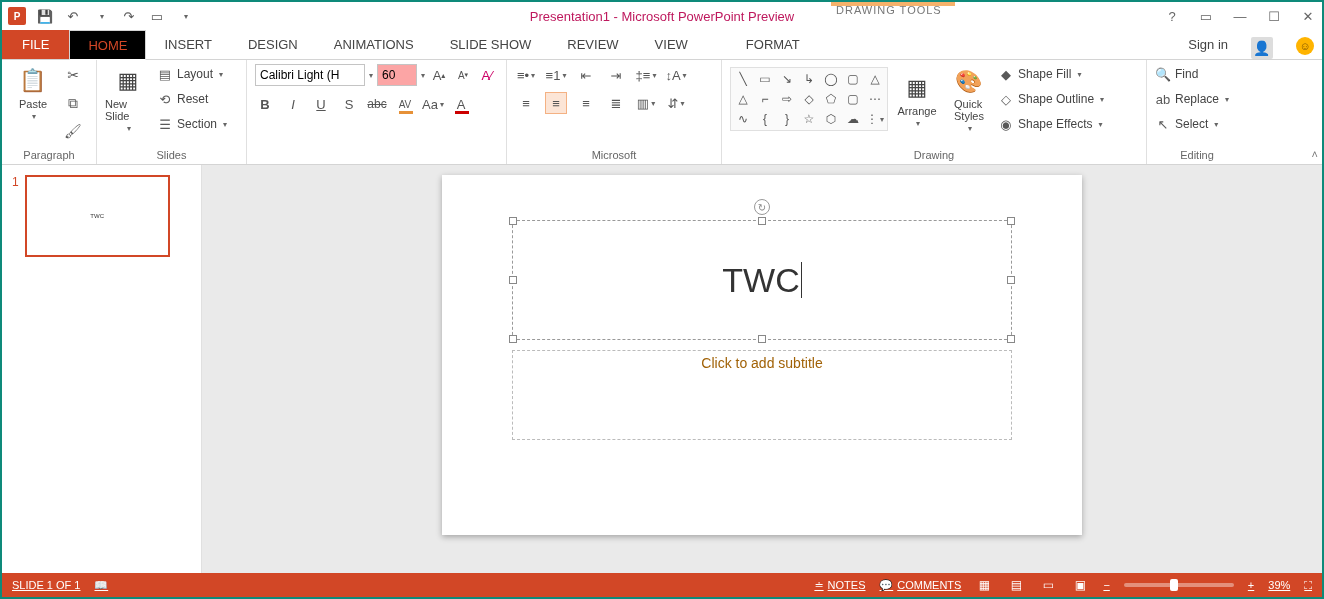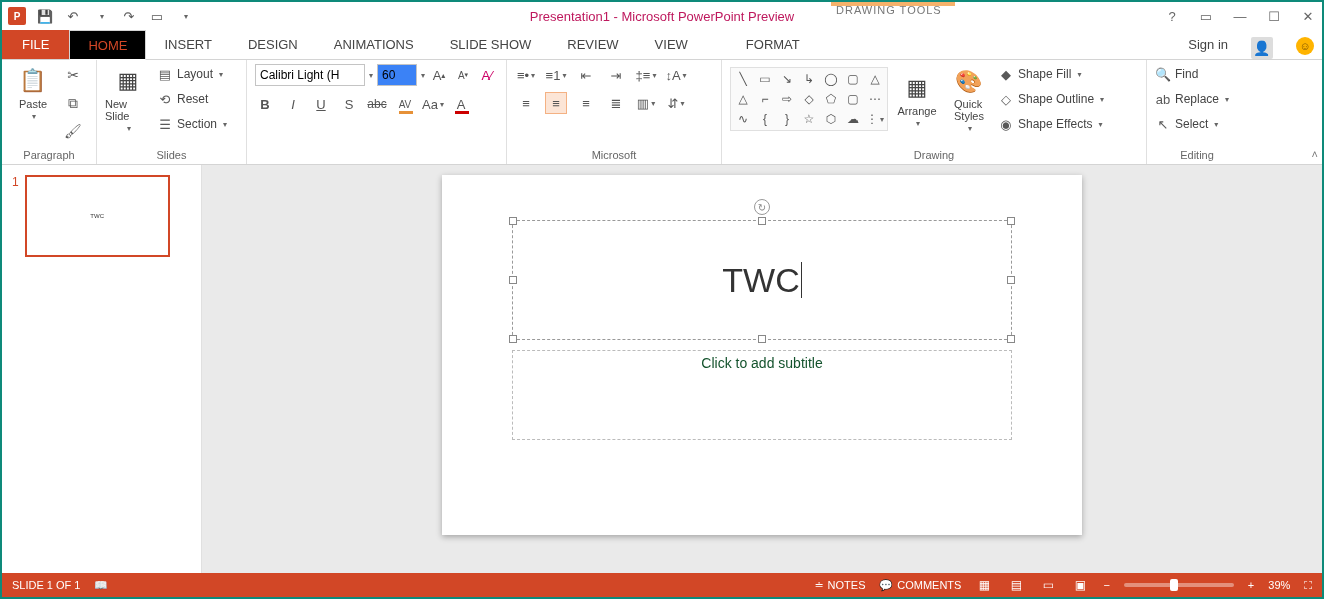--- a/index.html
+++ b/index.html
@@ -34,21 +34,21 @@
 .bigbtn .ic { width:30px; height:30px; display:flex; align-items:center; justify-content:center; font-size:22px; }
 .smbtns { display:flex; flex-direction:column; gap:6px; justify-content:center; }
 .smbtn { width:22px; height:22px; display:flex; align-items:center; justify-content:center; font-size:14px; color:#595959; cursor:pointer;}
 .midcol { display:flex; flex-direction:column; gap:5px; }
 .midbtn { display:flex; align-items:center; gap:4px; font-size:12px; color:#444; cursor:pointer; height:20px;}
 .midbtn .mi { width:16px; height:16px; display:flex; align-items:center; justify-content:center; font-size:13px; color:#595959;}
 .dd::after { content:"▾"; font-size:8px; color:#666; margin-left:2px;}
 
 .font-row1 { display:flex; gap:4px; align-items:center; }
 .font-name { width:110px; height:22px; border:1px solid #c4c4c4; font-size:12px; padding:1px 4px; display:flex; align-items:center; background:#fff;}
-.font-size { width:40px; height:22px; border:1px solid #c4c4c4; font-size:12px; padding:1px 4px; display:flex; align-items:center; background:#3b82f6;}
+.font-size { width:40px; height:22px; border:1px solid #c4c4c4; font-size:12px; padding:1px 4px; display:flex; align-items:center; background:#fca5a5;}
 .font-row2 { display:flex; gap:8px; align-items:center; margin-top:8px;}
 .fbtn { width:20px; height:20px; display:flex; align-items:center; justify-content:center; font-size:13px; color:#555; cursor:pointer; position:relative;}
 .fbtn.red-under::after { content:""; position:absolute; bottom:0; left:2px; right:2px; height:3px; background:#c00;}
 .fbtn.orange-under::after { content:""; position:absolute; bottom:0; left:2px; right:2px; height:3px; background:#e69138;}
 
 .para-grid { display:grid; grid-template-columns:repeat(6,22px); grid-auto-rows:22px; gap:6px 8px;}
 .pbtn { width:22px; height:22px; display:flex; align-items:center; justify-content:center; font-size:13px; color:#555; cursor:pointer;}
 .pbtn.active { background:#fce5d6; border:1px solid #f4b183;}
 
 .shape-gallery { display:grid; grid-template-columns:repeat(7,20px); grid-auto-rows:18px; gap:2px; border:1px solid #e0e0e0; padding:2px; background:#fafafa;}
@@ -66,25 +66,25 @@
 .canvas-pane { flex:1; background:#eaeaea; display:flex; align-items:flex-start; justify-content:center; padding-top:10px; position:relative;}
 .slide { width:640px; height:360px; background:#fff; box-shadow:0 2px 6px rgba(0,0,0,0.3); position:relative;}
 .rotate-handle { position:absolute; top:-22px; left:50%; transform:translateX(-50%); width:16px; height:16px; border:1px solid #999; border-radius:50%; background:#fff; display:flex; align-items:center; justify-content:center; font-size:10px; color:#888;}
 .title-box { position:absolute; top:45px; left:70px; width:500px; height:120px; border:1px dashed #999; display:flex; align-items:center; justify-content:center;}
 .title-box .txt { font-size:34px; color:#333; font-family:"Calibri Light","Segoe UI Light",sans-serif;}
 .cursor-caret { display:inline-block; width:1px; height:36px; background:#333; vertical-align:middle; margin-left:1px;}
 .sel-handle { width:8px; height:8px; background:#fff; border:1px solid #888; position:absolute;}
 .sh-nw{top:-4px;left:-4px}.sh-n{top:-4px;left:50%;margin-left:-4px}.sh-ne{top:-4px;right:-4px}
 .sh-w{top:50%;left:-4px;margin-top:-4px}.sh-e{top:50%;right:-4px;margin-top:-4px}
 .sh-sw{bottom:-4px;left:-4px}.sh-s{bottom:-4px;left:50%;margin-left:-4px}.sh-se{bottom:-4px;right:-4px}
-.sub-box { position:absolute; top:175px; left:70px; width:500px; height:90px; border:1px dashed #bbb; padding:4px 8px; color:#14532d; font-size:14px; text-align:center;}
+.sub-box { position:absolute; top:175px; left:70px; width:500px; height:90px; border:1px dashed #bbb; padding:4px 8px; color:#a16207; font-size:14px; text-align:center;}
 
 
 .statusbar { height:24px; background:#d24726; color:#fff; display:flex; align-items:center; font-size:11px; padding:0 10px; gap:14px;}
-.statusbar .sbtn { display:flex; align-items:center; gap:4px; cursor:pointer;}
+.statusbar .sbtn { display:flex; align-items:center; gap:4px; cursor:pointer;text-decoration:underline;}
 .statusbar .spacer { flex:1;}
 .zoom-slider { width:110px; height:4px; background:rgba(255,255,255,0.4); position:relative; border-radius:2px;}
 .zoom-slider .thumb-z { position:absolute; top:-4px; left:42%; width:8px; height:12px; background:#fff; border-radius:2px;}
 .viewbtn { width:18px; height:14px; display:flex; align-items:center; justify-content:center; font-size:12px;}
 </style>
 </head>
 <body>
 
 <div class="titlebar">
   <div class="drawing-tools-underline"></div>

